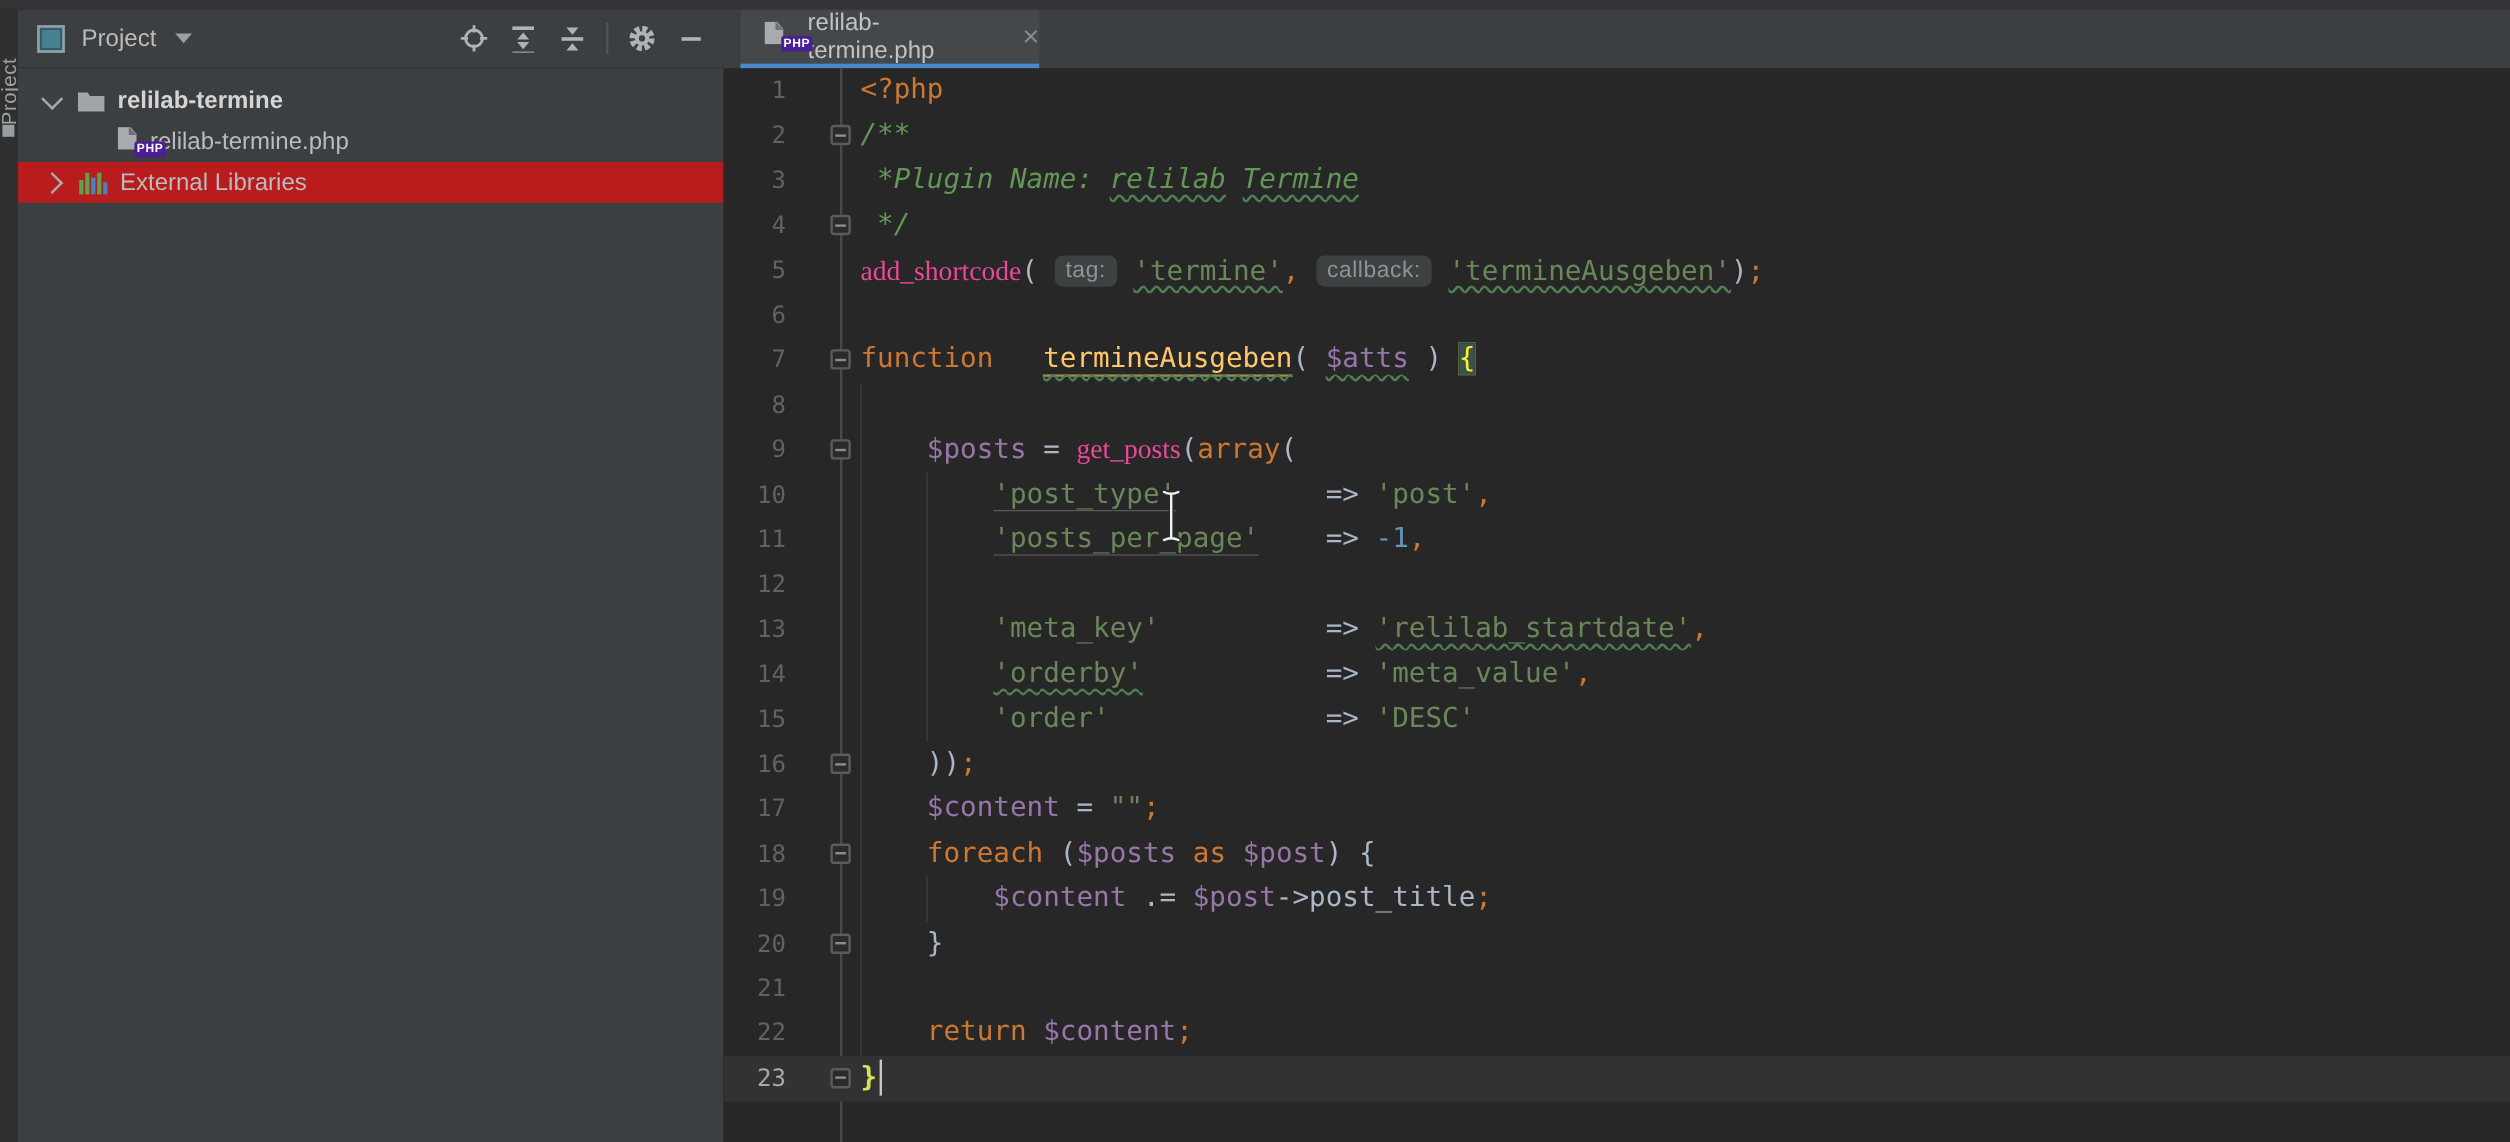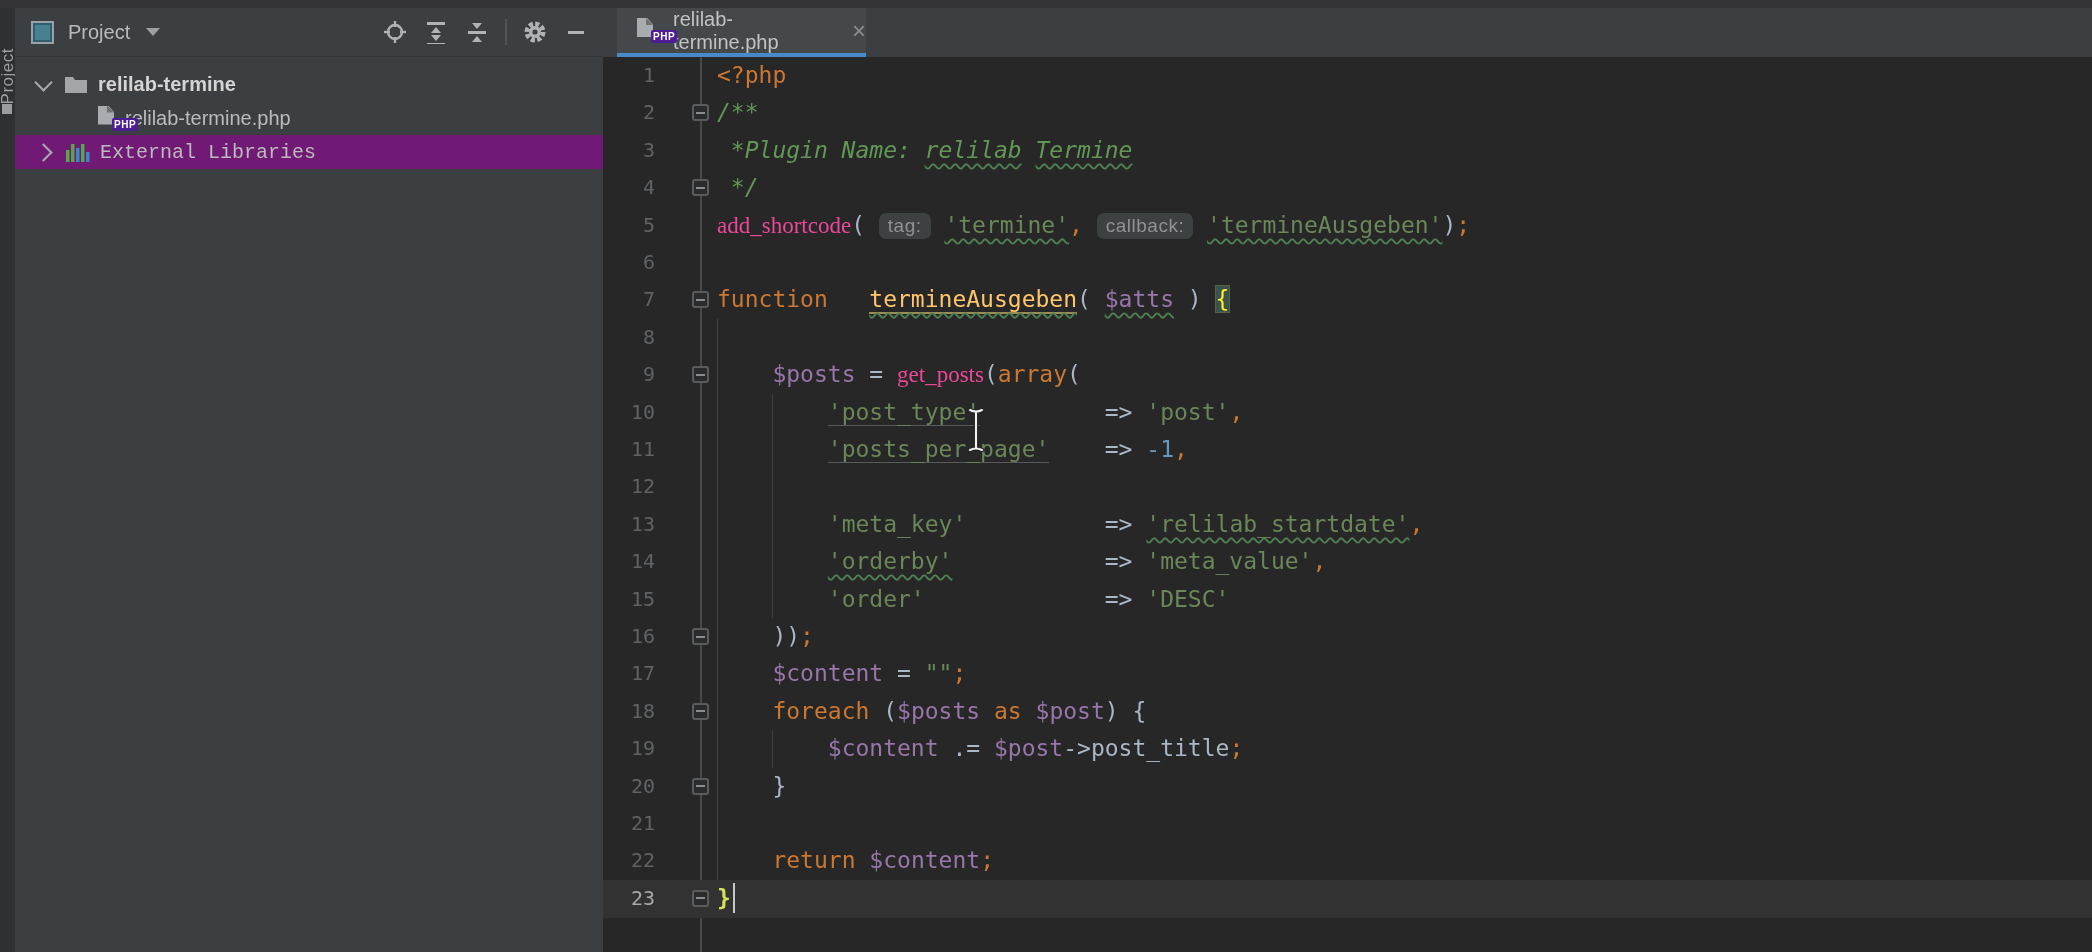--- a/index.html
+++ b/index.html
@@ -30,21 +30,21 @@
   #panel-toolbar .tbtn{width:26px;height:26px;display:flex;align-items:center;justify-content:center;}
   #panel-toolbar .sep{width:2px;height:26px;background:#515456;}
 
   
   .tree-row{position:absolute;left:0;right:0;height:34px;display:flex;align-items:center;
       color:#bbbbbb;font-size:20px;white-space:nowrap;overflow:hidden;}
   .tree-row .chev{width:11px;height:11px;border-right:2.5px solid #a7abae;border-bottom:2.5px solid #a7abae;
       flex:none;margin-right:14px;}
   .chev.down{transform:rotate(45deg);margin-top:-4px;}
   .chev.right{transform:rotate(-45deg);}
-  .tree-row.selected{background:#701a75;font-family:Liberation Mono, monospace;}
+  .tree-row.selected{background:#b91c1c;}
   .tree-row .name-bold{font-weight:bold;color:#d4d4d4;margin-right:12px;}
   .tree-row .path{color:#7e8082;}
   .ticon{flex:none;margin-right:10px;display:flex;align-items:center;justify-content:center;}
 
   
   .phpicon{position:relative;width:27px;height:25px;flex:none;margin-right:10px;}
   .phpicon .page{position:absolute;right:1px;top:0;width:16px;height:19px;background:#a8acaf;
       clip-path:polygon(0 0,64% 0,100% 34%,100% 100%,0 100%);}
   .phpicon .pfold{position:absolute;right:1px;top:0;width:7px;height:7px;background:#6e7275;
       clip-path:polygon(0 0,100% 100%,0 100%);}

